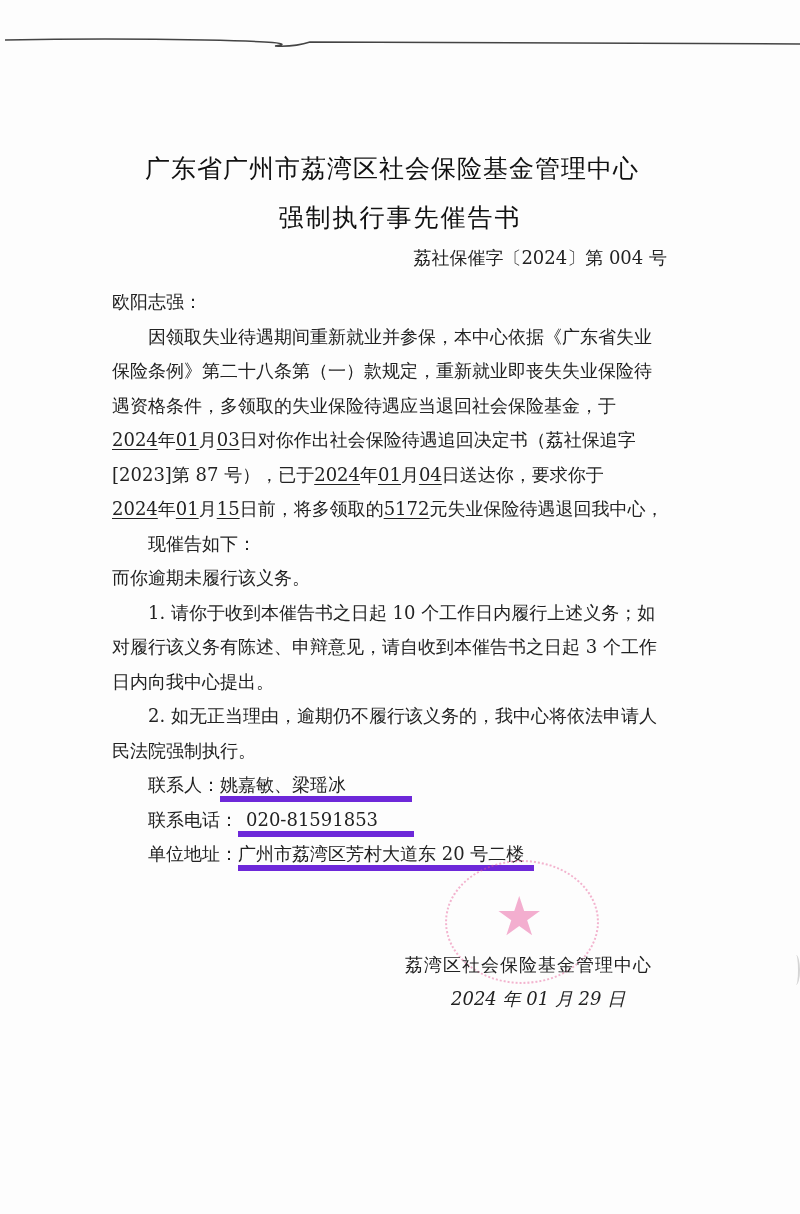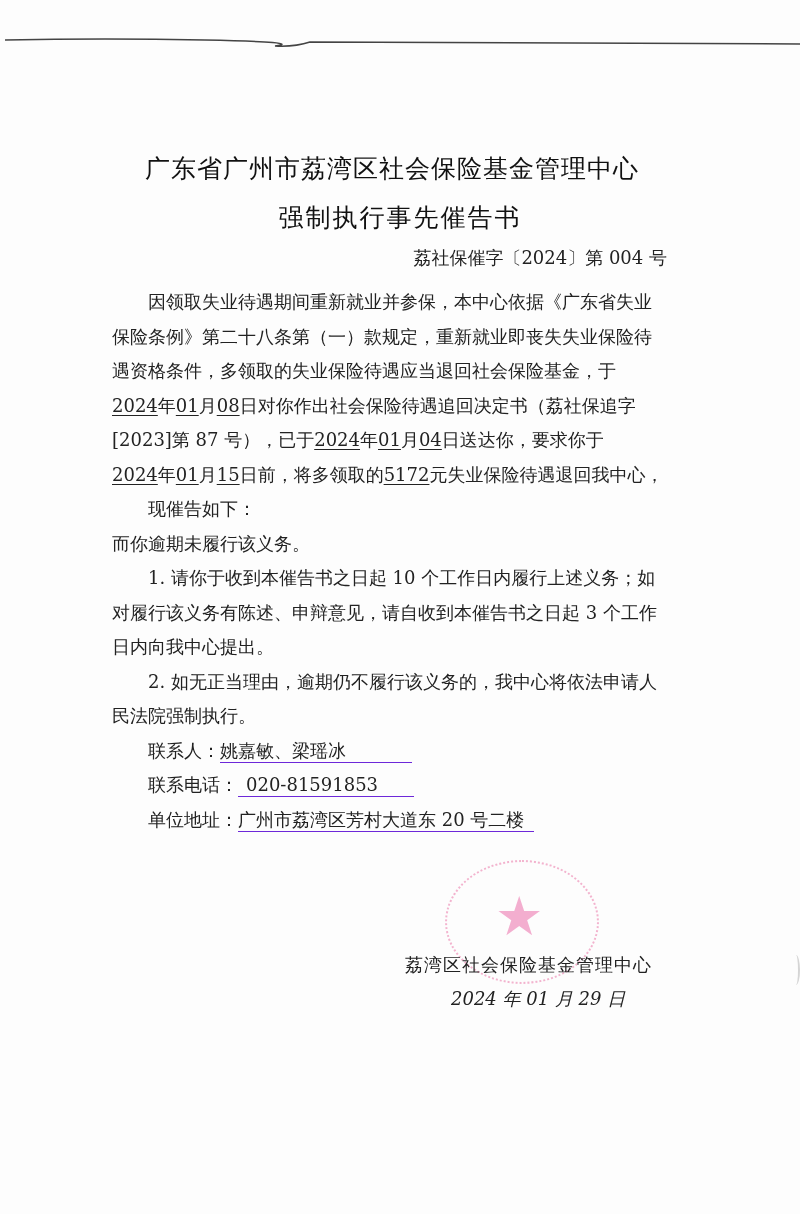--- a/index.html
+++ b/index.html
@@ -8,21 +8,21 @@
   .scanline { position:absolute; left:5px; top:37px; width:795px; height:10px; }
   .title1 { position:absolute; left:0; width:784px; top:152px; text-align:center;
             font-family:"DejaVu Sans","Liberation Sans",sans-serif; font-size:25px; letter-spacing:1px; color:#111; }
   .title2 { position:absolute; left:0; width:800px; top:201px; text-align:center;
             font-family:Liberation Serif, serif; font-size:25px; letter-spacing:2px; color:#111; }
   .docno { position:absolute; right:133px; top:246px; font-size:18px; color:#222;text-align:center; }
   .body { position:absolute; left:112px; width:556px; top:285px; font-size:18px; line-height:34.5px; color:#222; }
   .line { white-space:nowrap; display:block; }
   .indent { padding-left:36px; }
   .u { text-decoration:underline; text-underline-offset:3px; }
-  .fill { display:inline-block; border-bottom:1px solid #6d28d9; line-height:22px; }
+  .fill { display:inline-block; border-bottom:6px solid #6d28d9; line-height:22px; }
   .stamp { position:absolute; left:445px; top:860px; width:150px; height:120px; border-radius:50%;
            border:2px dotted rgba(230,90,150,0.45); }
   .star { position:absolute; left:495px; top:885px; font-size:54px; color:rgba(235,110,170,0.55);
           font-family:"DejaVu Sans",sans-serif; }
   .sign-org { position:absolute; left:405px; top:953px; font-size:18px; color:#222; letter-spacing:1px; }
   .sign-date { position:absolute; left:451px; top:987px; font-size:18px; color:#222;font-style:italic; }
   .edge-mark { position:absolute; right:0; top:955px; width:6px; height:30px;
                border-right:2px solid #bbb; border-radius:0 50% 50% 0; opacity:0.6; }
 </style>
 </head>
@@ -30,25 +30,26 @@
 
 <svg class="scanline" viewBox="0 0 795 10" preserveAspectRatio="none">
   <path d="M0 3 Q100 1 200 3 T270 9 Q290 10 305 5 L795 7" stroke="#444" stroke-width="1.5" fill="none"></path>
 </svg>
 
 <div class="title1">广东省广州市荔湾区社会保险基金管理中心</div>
 <div class="title2">强制执行事先催告书</div>
 <div class="docno">荔社保催字〔2024〕第 004 号</div>
 
 <div class="body">
+  <span class="line">欧阳志强：</span>
   <span class="line indent">因领取失业待遇期间重新就业并参保，本中心依据《广东省失业</span>
   <span class="line">保险条例》第二十八条第（一）款规定，重新就业即丧失失业保险待</span>
   <span class="line">遇资格条件，多领取的失业保险待遇应当退回社会保险基金，于</span>
   <span class="line">
-    <span class="u">2024</span><span>年</span><span class="u">01</span><span>月</span><span class="u">08</span><span>日对你作出社会保险待遇追回决定书（荔社保追字</span>
+    <span class="u">2024</span><span>年</span><span class="u">01</span><span>月</span><span class="u">03</span><span>日对你作出社会保险待遇追回决定书（荔社保追字</span>
   </span>
   <span class="line">
     <span>[2023]第 87 号），已于</span><span class="u">2024</span><span>年</span><span class="u">01</span><span>月</span><span class="u">04</span><span>日送达你，要求你于</span>
   </span>
   <span class="line">
     <span class="u">2024</span><span>年</span><span class="u">01</span><span>月</span><span class="u">15</span><span>日前，将多领取的</span><span class="u">5172</span><span>元失业保险待遇退回我中心，</span>
   </span>
   <span class="line indent">现催告如下：</span>
   <span class="line">而你逾期未履行该义务。</span>
   <span class="line indent">1. 请你于收到本催告书之日起 10 个工作日内履行上述义务；如</span>

